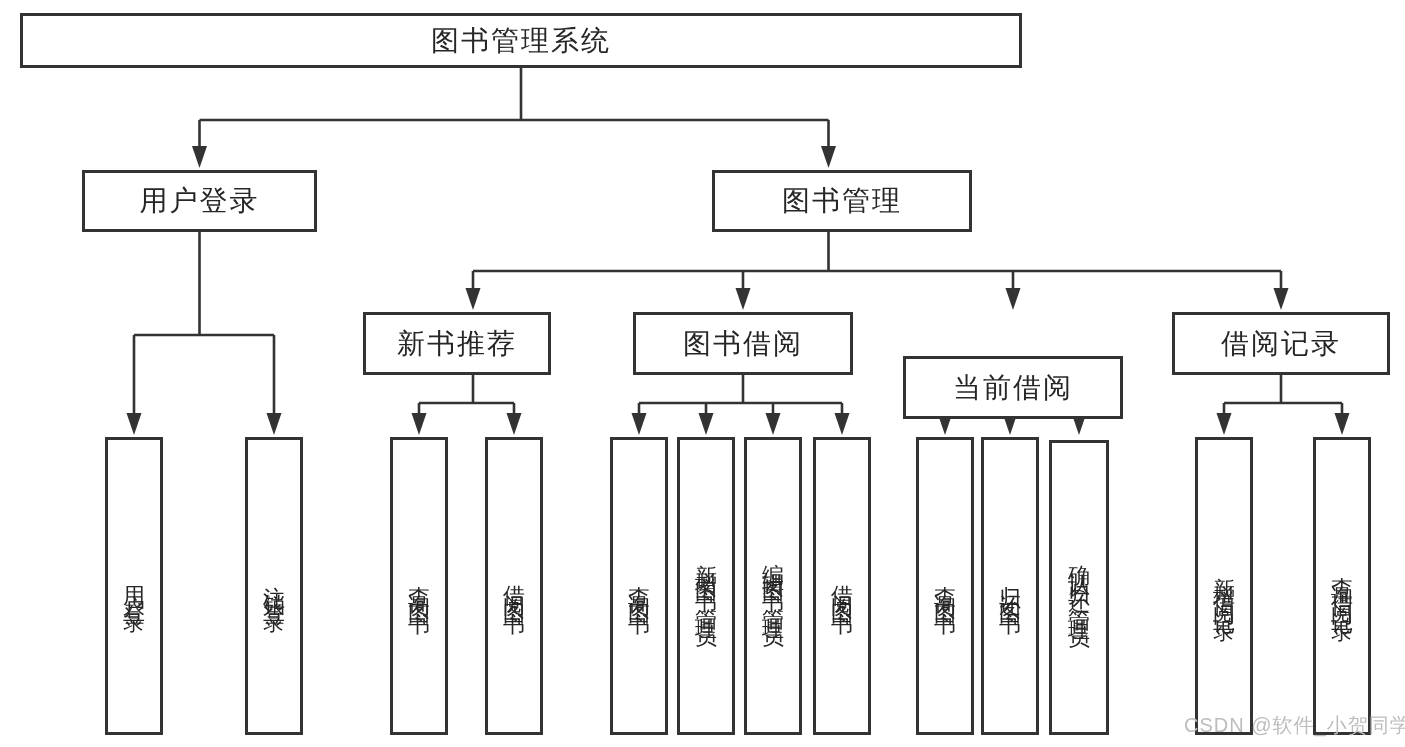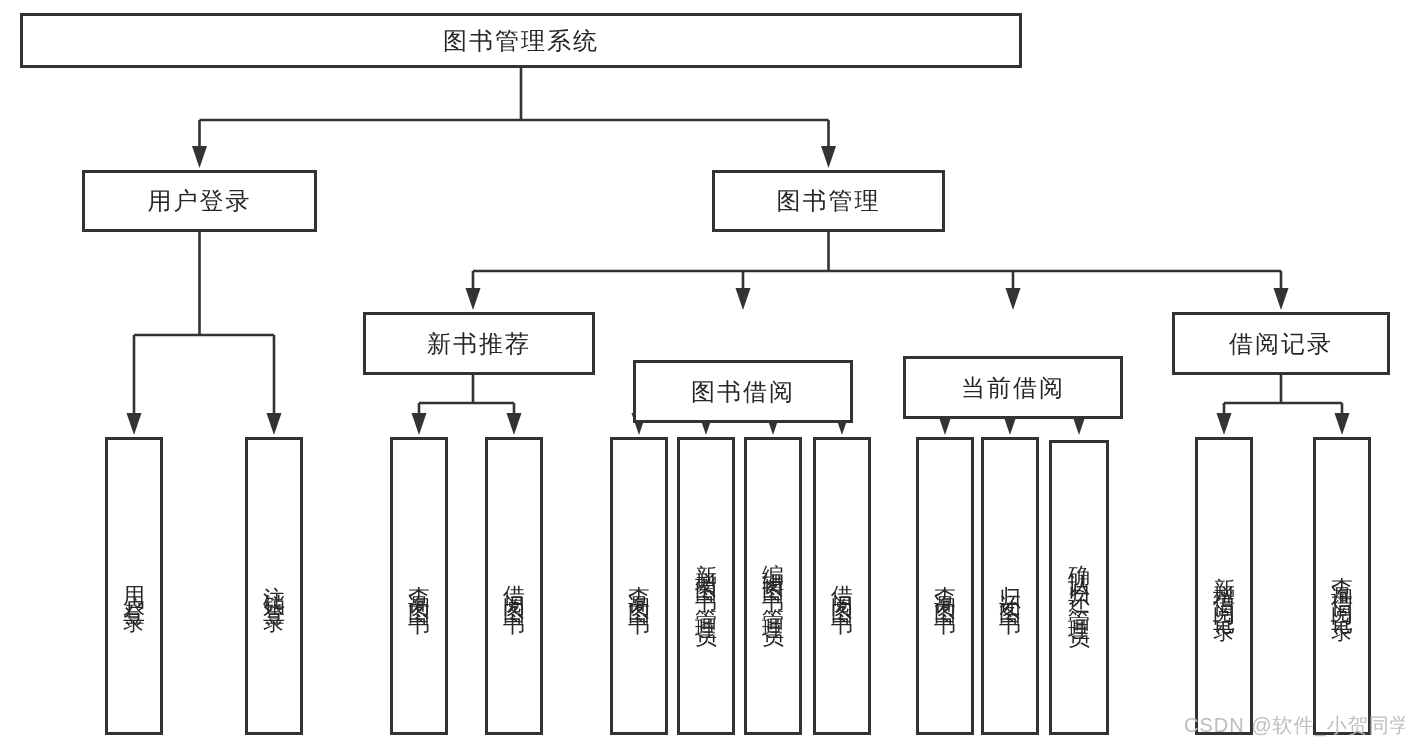--- a/index.html
+++ b/index.html
@@ -23,21 +23,21 @@
     position:absolute;
     box-sizing:border-box;
     border:3px solid var(--line);
     background:#fff;
     display:flex;
     align-items:center;
     justify-content:center;
     color:var(--text);
   }
   .box.h span{
-    font-size:24px;
+    font-size:28px;
     letter-spacing:2px;
     line-height:1;
     white-space:nowrap;
   }
   .box.v span{
     writing-mode:vertical-rl;
     font-size:22px;
     letter-spacing:9px;
     line-height:1;
   }
@@ -99,28 +99,28 @@
     </g>
   </svg>
 
   <div class="box h" style="left:20px;top:13px;width:1002px;height:55px;">
     <span>图书管理系统</span>
   </div>
 
   <div class="box h" style="left:82px;top:170px;width:235px;height:62px;">
     <span>用户登录</span>
   </div>
-  <div class="box h" style="left:712px;top:170px;width:233px;height:62px;">
+  <div class="box h" style="left:712px;top:170px;width:260px;height:62px;">
     <span>图书管理</span>
   </div>
 
-  <div class="box h" style="left:363px;top:312px;width:232px;height:63px;">
+  <div class="box h" style="left:363px;top:312px;width:188px;height:63px;">
     <span>新书推荐</span>
   </div>
-  <div class="box h" style="left:633px;top:312px;width:220px;height:63px;margin-top:48px;">
+  <div class="box h" style="left:633px;top:312px;width:220px;height:63px;">
     <span>图书借阅</span>
   </div>
   <div class="box h" style="left:903px;top:312px;width:220px;height:63px;margin-top:44px;">
     <span>当前借阅</span>
   </div>
   <div class="box h" style="left:1172px;top:312px;width:218px;height:63px;">
     <span>借阅记录</span>
   </div>
 
   <div class="box v" style="left:105px;top:437px;width:58px;height:298px;">

